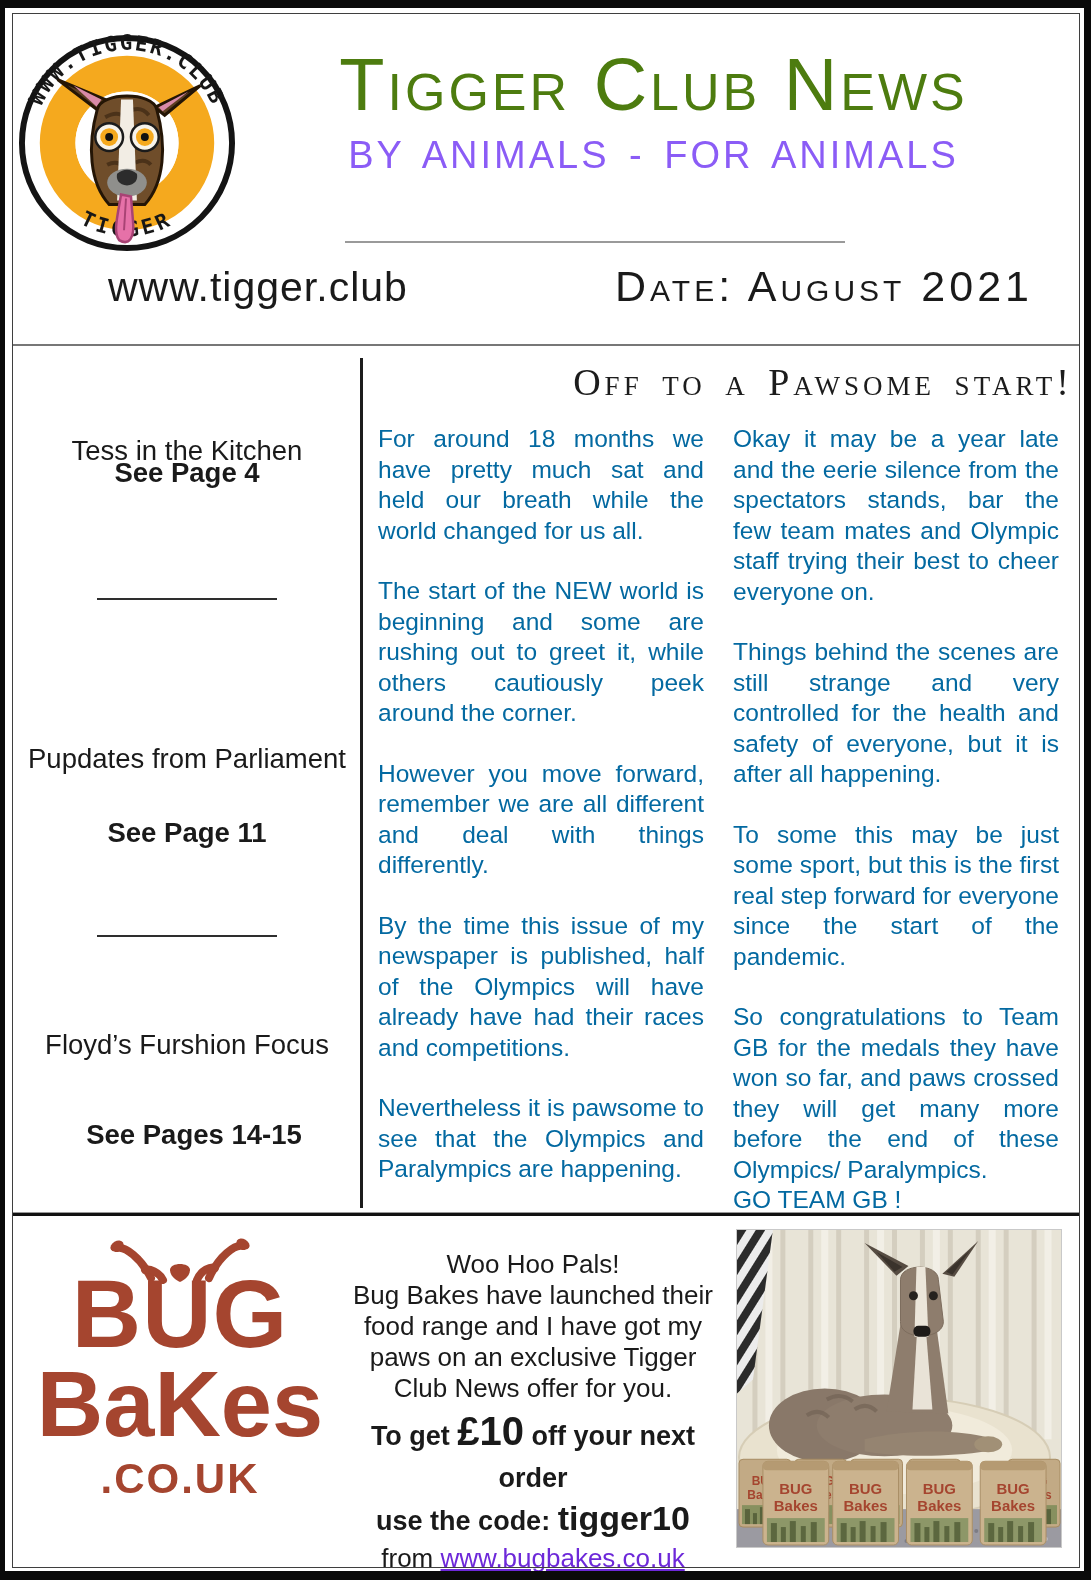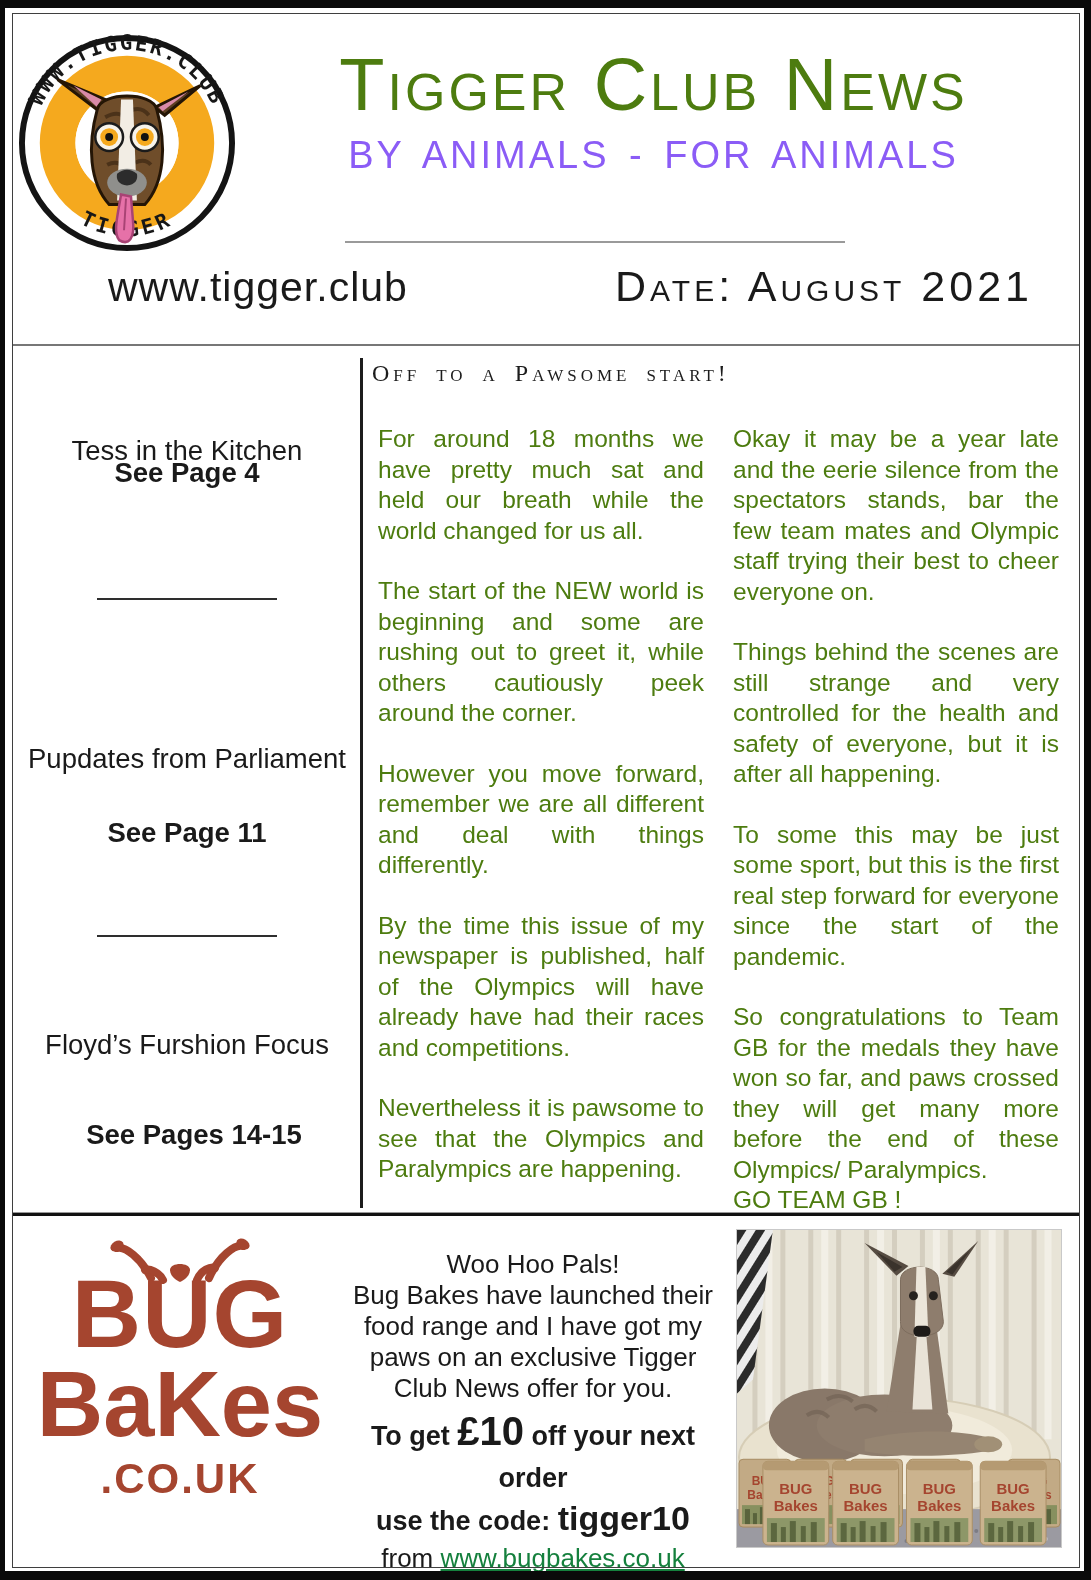--- a/index.html
+++ b/index.html
@@ -30,46 +30,46 @@
                  border-top:1.5px solid #999; border-bottom:3px solid #111; }
 
   
   .sidebar { position:absolute; left:14px; top:355px; width:346px; height:850px; }
   .sb-item { position:absolute; left:0; width:100%; text-align:center; font-size:27.5px; line-height:36px; }
   .sb-ref { position:absolute; left:0; width:100%; text-align:center; font-size:27.5px; font-weight:bold; }
   .sb-div { position:absolute; left:83px; width:180px; border-top:2px solid #2e2e2e; }
   .vdivider { position:absolute; left:360px; top:358px; width:2.5px; height:850px; background:#1c1c1c; }
 
   
-  .headline { position:absolute; left:372px; right:18px; top:360px; text-align:left;
+  .headline { position:absolute; left:372px; right:18px; top:360px; text-align:right;
               font-family:"Liberation Serif", serif; font-variant:small-caps; font-weight:normal;
-              font-size:24px; letter-spacing:4px; word-spacing:6px; color:#1c1c1c; }
+              font-size:38px; letter-spacing:4px; word-spacing:6px; color:#1c1c1c; }
   .col { position:absolute; top:424px; width:326px; }
   .col-1 { left:378px; }
   .col-2 { left:733px; }
   .col p { font-size:24.5px; line-height:30.5px; text-align:justify; margin:0 0 30px 0;
-           white-space:pre-line; color:#4d7c0f; }
+           white-space:pre-line; color:#0369a1; }
   .col p:last-child { margin-bottom:0; }
 
   
   .bb-logo { position:absolute; left:28px; top:1232px; width:304px; text-align:center; color:#A5452F; }
   .bb-face { display:block; margin:0 auto -14px auto; }
   .bb-line1 { font-size:96px; font-weight:bold; line-height:88px; letter-spacing:1px; }
   .bb-line2 { font-size:92px; font-weight:bold; line-height:92px; letter-spacing:0px; }
   .bb-line3 { font-size:42px; font-weight:bold; line-height:58px; letter-spacing:2px; }
 
   .promo { position:absolute; left:344px; top:1248px; width:378px; text-align:center; }
   .promo-woo { font-size:26px; line-height:32px; }
   .promo-body { font-size:26px; line-height:31px; }
   .promo-offer1 { margin-top:6px; font-size:27px; font-weight:bold; line-height:42px; }
   .promo-amount { font-size:40px; font-weight:bold; }
   .promo-offer2 { font-size:27px; font-weight:bold; line-height:38px; }
   .promo-code { font-size:34px; font-weight:bold; }
   .promo-from { font-size:26px; line-height:36px; }
-  .promo-from a { color:#15803d; text-decoration:underline; }
+  .promo-from a { color:#6d28d9; text-decoration:underline; }
 
   .photo { position:absolute; left:736px; top:1229px; width:326px; height:319px;
            border:1px solid #c9c9c9; background:#e8e4d7; }
 </style>
 </head>
 <body>
 
 <div class="page">
   <div class="frame-outer"></div>
   <div class="frame-inner"></div>

